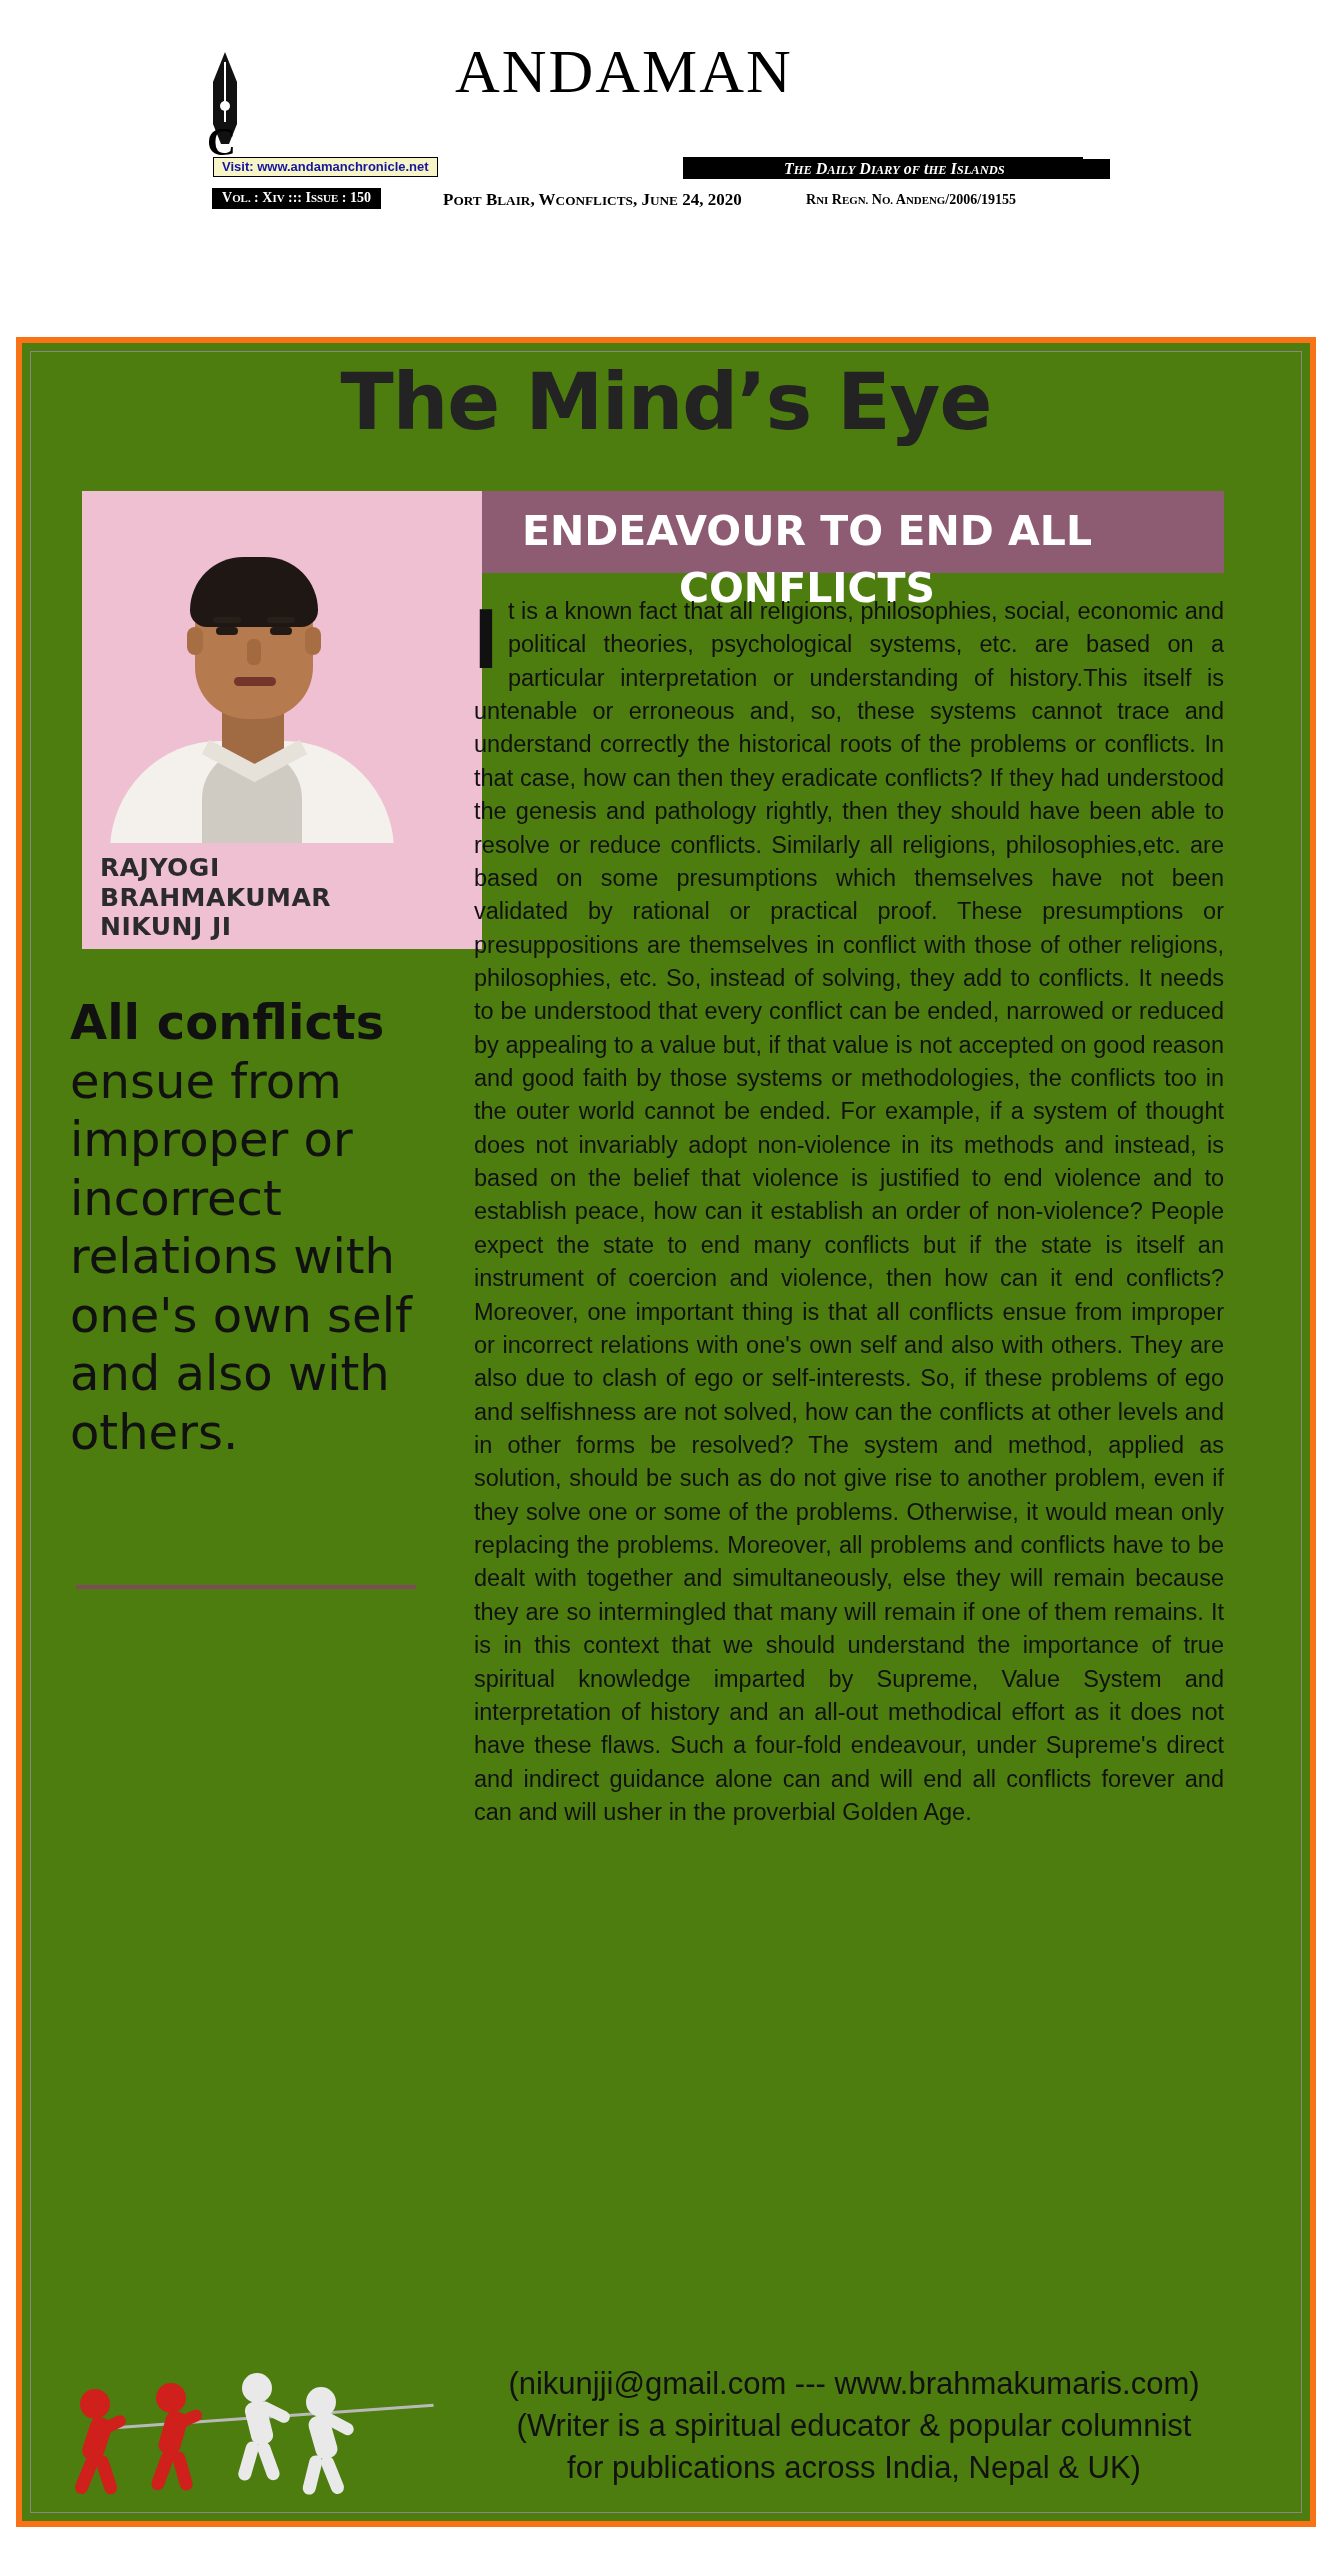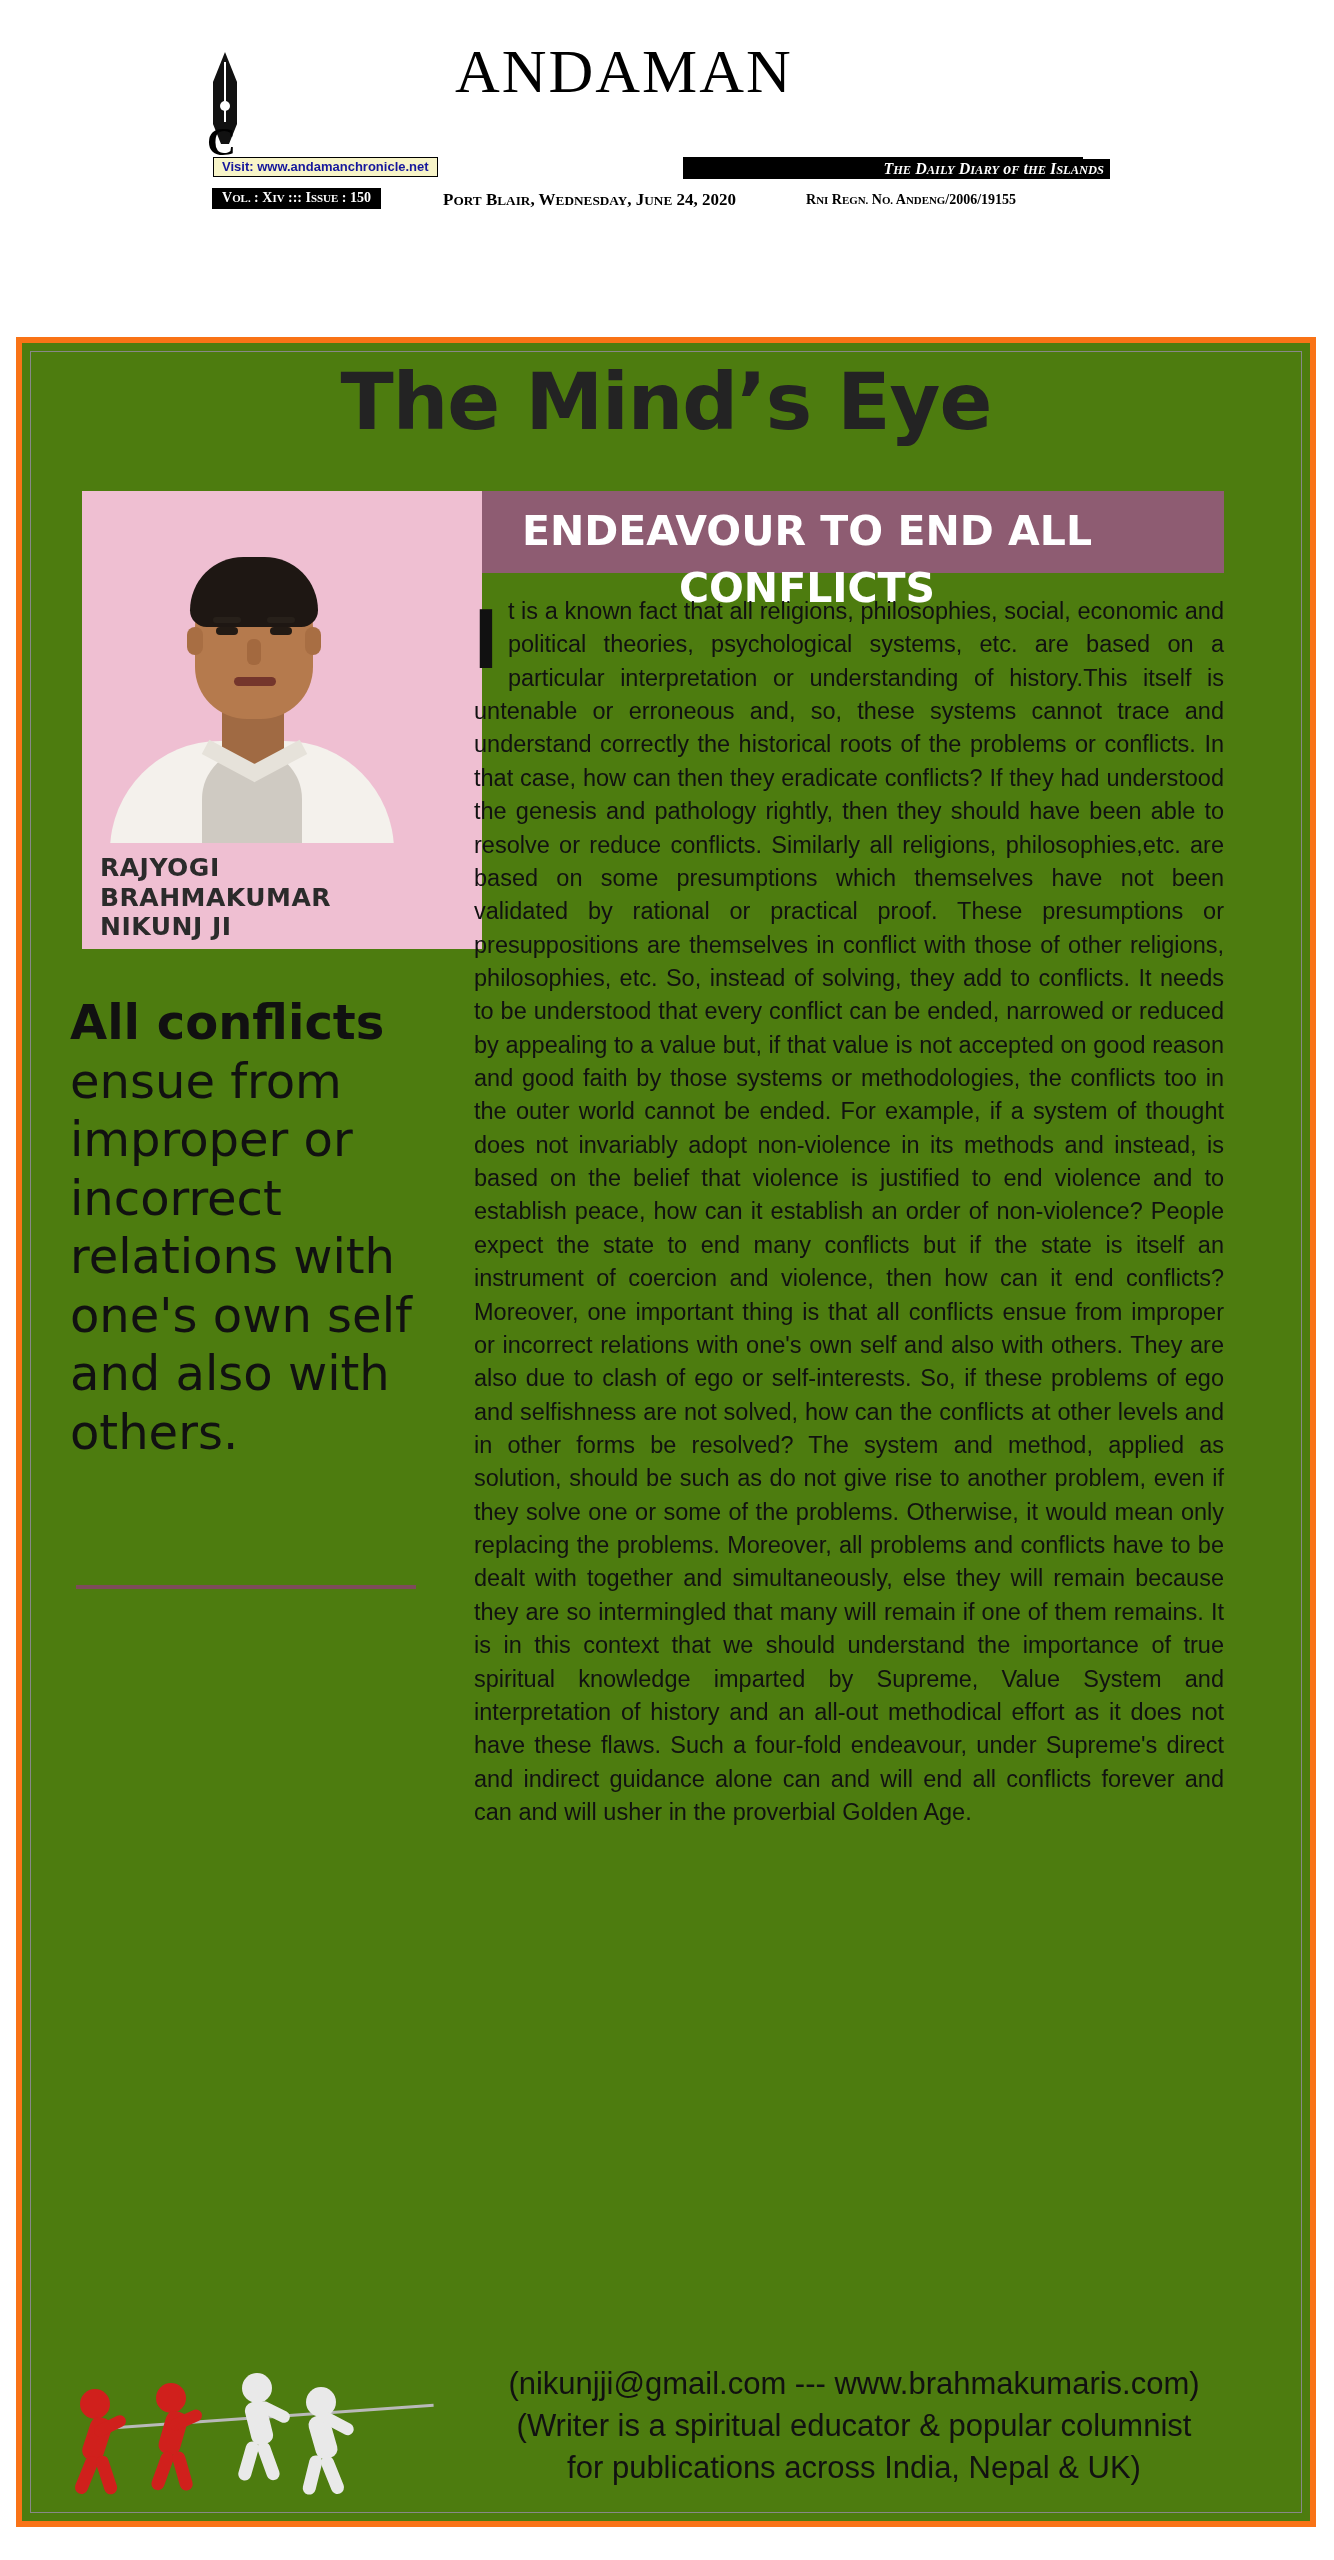--- a/index.html
+++ b/index.html
@@ -94,21 +94,21 @@
     top: 0px;
     width: 400px;
     height: 22px;
     background: #000;
   }
   .tagline-text {
     position: absolute;
     left: 770px;
     top: 2px;
     width: 320px;
-    text-align: right;
+    text-align: left;
     font-family: "Liberation Serif", serif;
     font-style: italic;
     font-weight: bold;
     font-size: 16px;
     color: #ffffff;
     background: #000;
     padding: 1px 6px;
     line-height: 1.1;
     white-space: nowrap;
   }
@@ -405,21 +405,21 @@
   </div>
 
   <div class="visit-row">
     <div class="visit-box">Visit: www.andamanchronicle.net</div>
     <div class="tagline-box"></div>
     <div class="tagline-text">T<span class="smallcaps">HE</span> D<span class="smallcaps">AILY</span> D<span class="smallcaps">IARY</span> o<span class="smallcaps">F</span> t<span class="smallcaps">HE</span> I<span class="smallcaps">SLANDS</span></div>
   </div>
 
   <div class="dateline-row">
     <div class="vol-box">V<span class="smallcaps">OL.</span> : X<span class="smallcaps">IV</span> ::: I<span class="smallcaps">SSUE</span> : 150</div>
-    <div class="place-date">P<span class="smallcaps">ORT</span> B<span class="smallcaps">LAIR</span>, W<span class="smallcaps">EDNESDAY</span>, J<span class="smallcaps">UNE</span> 24, 2020</div>
+    <div class="place-date">P<span class="smallcaps">ORT</span> B<span class="smallcaps">LAIR</span>, W<span class="smallcaps">CONFLICTS</span>, J<span class="smallcaps">UNE</span> 24, 2020</div>
     <div class="rni">R<span class="smallcaps">NI</span> R<span class="smallcaps">EGN.</span> N<span class="smallcaps">O.</span>  A<span class="smallcaps">NDENG</span>/2006/19155</div>
   </div>
 </div>
 
 <div class="article">
   <div class="article-inner"></div>
 
   <div class="mindseye-title">The Mind’s Eye</div>
 
   <div class="headline-band"></div>

